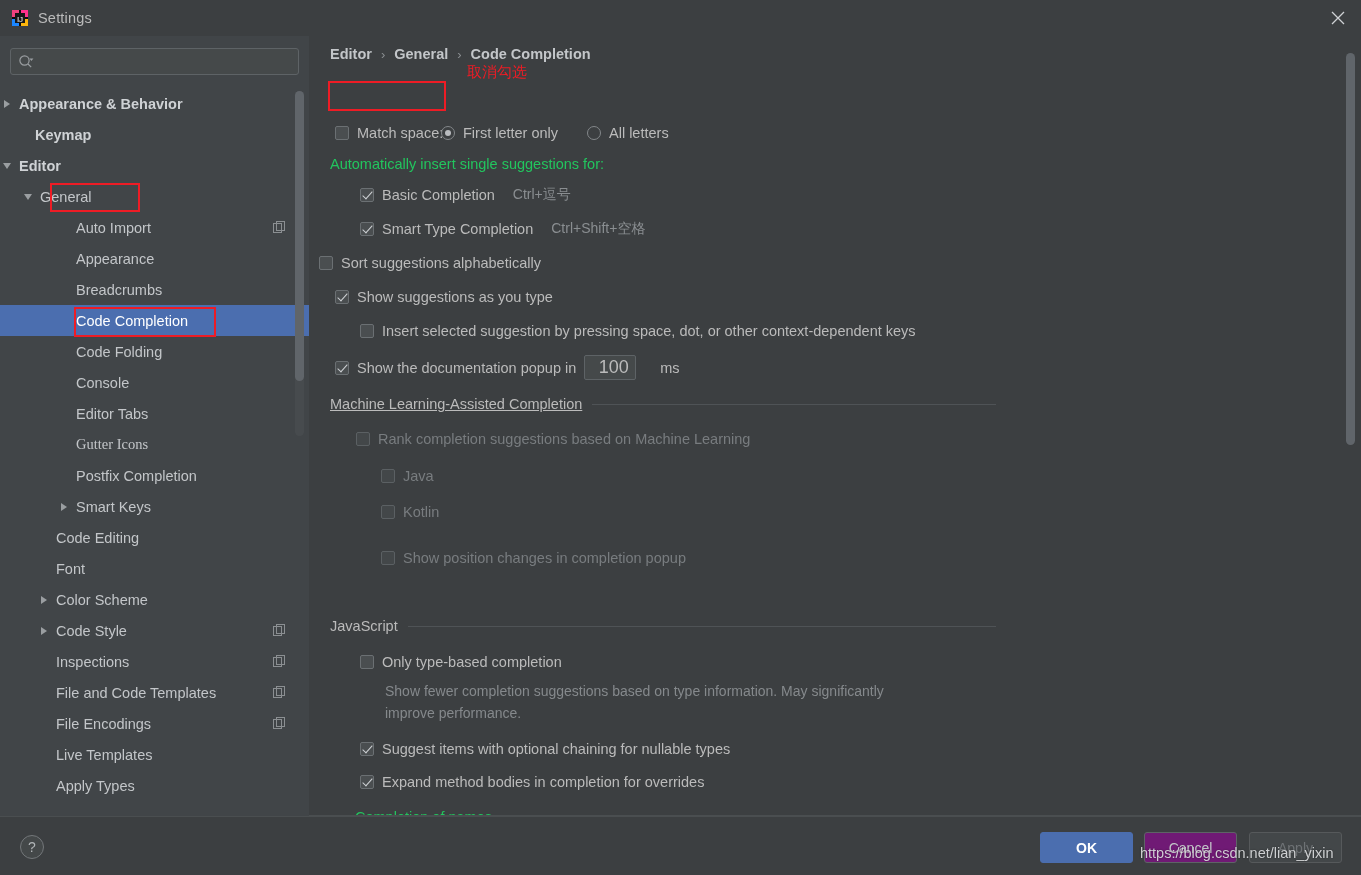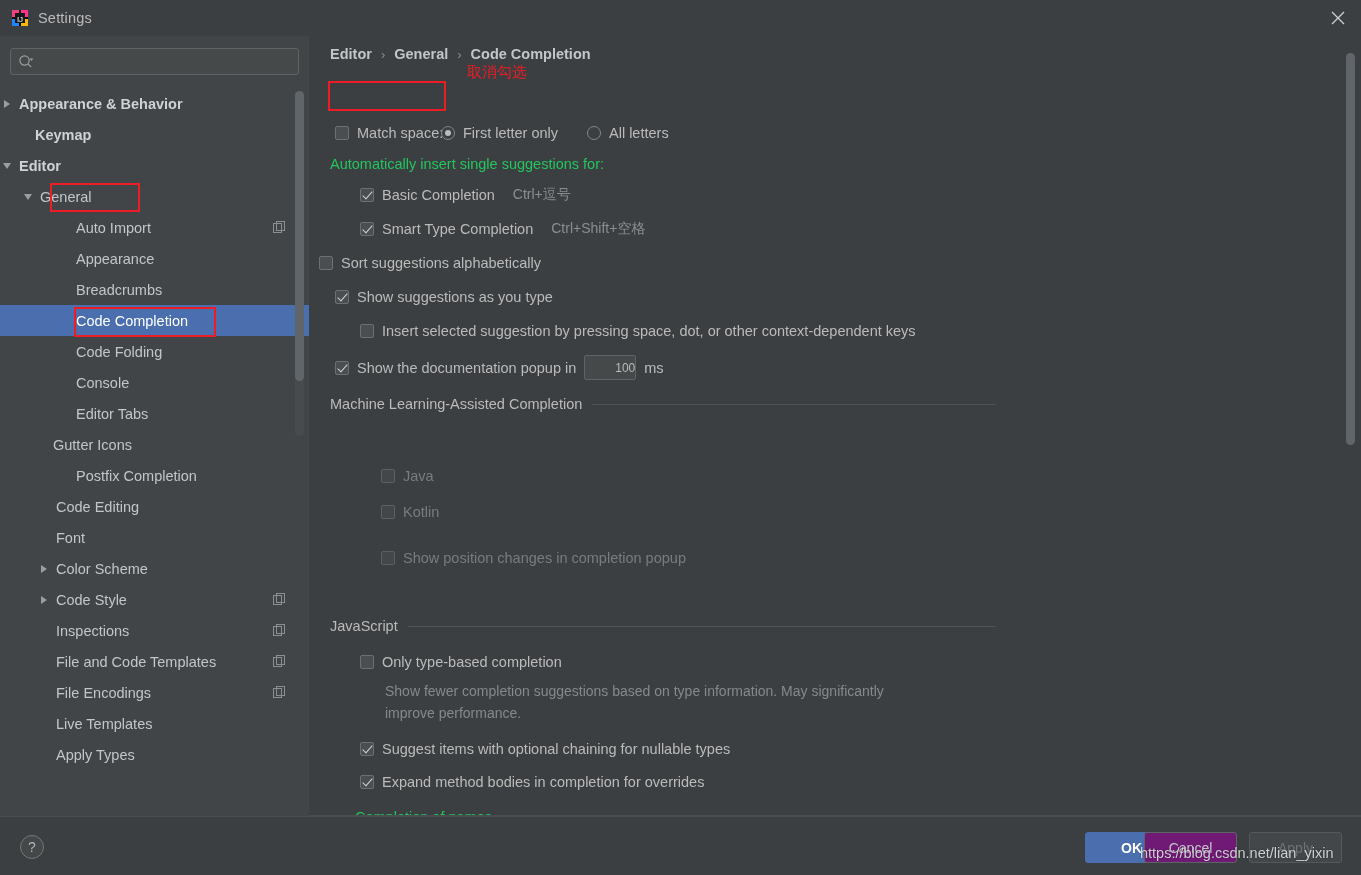--- a/index.html
+++ b/index.html
@@ -199,23 +199,23 @@
   }
   .group .gline {
     flex: 1; height: 1px; background: #4f5356; margin-left: 10px;
   }
 
   .numfield {
     width: 52px; height: 25px;
     background: #45494a;
     border: 1px solid #5e6366;
     border-radius: 2px;
-    color: #bbbbbb; font-size: 12px;
-    text-align: right; padding-left: 7px;
-    margin-left: 8px; margin-right: 8px;
+    color: #bbbbbb; font-size: 18px;
+    text-align: center; padding-left: 7px;
+    margin-left: 8px; margin-right: 24px;
     font-family: "Liberation Sans", sans-serif;
     outline: none;
   }
 
   .helptext {
     position: absolute;
     color: #85898c;
     font-size: 14px;
     line-height: 22px;
     width: 520px;
@@ -266,21 +266,20 @@
     cursor: pointer;
     border: 1px solid #5e6366;
     background: #701a75;
     color: #c3c6c9;
   }
   .btn.primary {
     background: #4b6eaf;
     border-color: #4b6eaf;
     color: #ffffff;
     font-weight: bold;
-    margin-left: 45px;
   }
   .btn.disabled {
     color: #6e7275;
     border-color: #56595b;
     background: #434749;
     cursor: default;
   }
   #btn-ok     { left: 1040px; width: 93px; }
   #btn-cancel { left: 1144px; width: 93px; }
   #btn-apply  { left: 1249px; width: 93px; }
@@ -397,24 +396,32 @@
         <div class="tree-row">
           <span class="lbl" style="margin-left: 76px;">Code Folding</span>
         </div>
         <div class="tree-row">
           <span class="lbl" style="margin-left: 76px;">Console</span>
         </div>
         <div class="tree-row">
           <span class="lbl" style="margin-left: 76px;">Editor Tabs</span>
         </div>
         <div class="tree-row">
-          <span class="lbl" style="margin-left: 53px;">Gutter Icons</span>
+          <span class="lbl" style="margin-left: 76px; font-family: Liberation Serif, serif;">Gutter Icons</span>
         </div>
         <div class="tree-row">
           <span class="lbl" style="margin-left: 76px;">Postfix Completion</span>
+        </div>
+        <div class="tree-row">
+          <span class="arrow" style="left: 58px;">
+            <svg width="10" height="10" viewBox="0 0 10 10">
+              <path d="M2 1 L8 5 L2 9 Z" fill="#9a9ea1"></path>
+            </svg>
+          </span>
+          <span class="lbl" style="margin-left: 76px;">Smart Keys</span>
         </div>
         <div class="tree-row">
           <span class="lbl" style="margin-left: 56px;">Code Editing</span>
         </div>
         <div class="tree-row">
           <span class="lbl" style="margin-left: 56px;">Font</span>
         </div>
         <div class="tree-row">
           <span class="arrow" style="left: 38px;">
             <svg width="10" height="10" viewBox="0 0 10 10">
@@ -525,25 +532,29 @@
         <span class="txt">Insert selected suggestion by pressing space, dot, or other context-dependent keys</span>
       </div>
 
       <div class="row" style="left:26px; top:281px;">
         <span class="cb checked"></span>
         <span class="txt">Show the documentation popup in</span>
         <input class="numfield" id="delay-input" value="100" style="">
         <span>ms</span>
       </div>
 
-      <div class="group" style="left:21px; top:322px;">
+      <div class="group" style="left:21px; top:322px;text-decoration:underline;">
         <span>Machine Learning-Assisted Completion</span>
         <span class="gline"></span>
       </div>
 
+      <div class="row disabled" style="left:47px; top:357px;">
+        <span class="cb dim"></span>
+        <span class="txt">Rank completion suggestions based on Machine Learning</span>
+      </div>
       <div class="row disabled" style="left:72px; top:394px;">
         <span class="cb dim"></span>
         <span class="txt">Java</span>
       </div>
       <div class="row disabled" style="left:72px; top:430px;">
         <span class="cb dim"></span>
         <span class="txt">Kotlin</span>
       </div>
       <div class="row disabled" style="left:72px; top:476px;">
         <span class="cb dim"></span>

